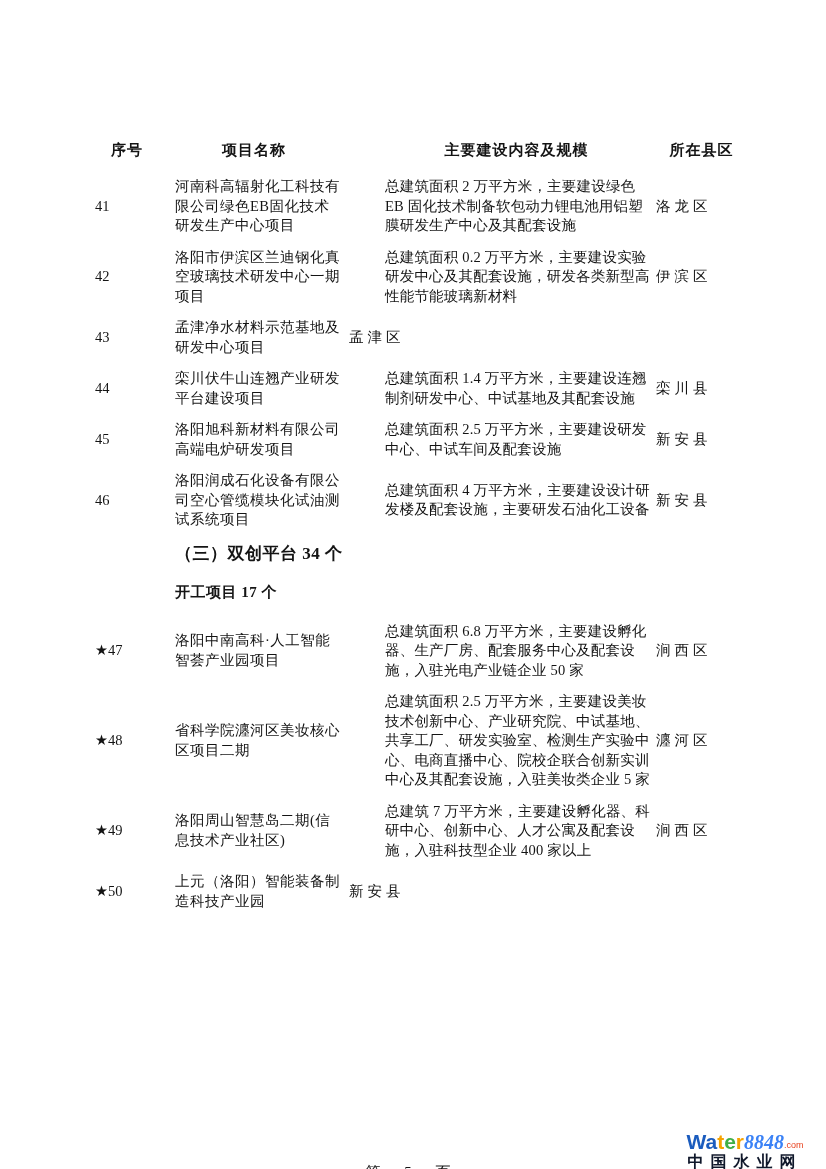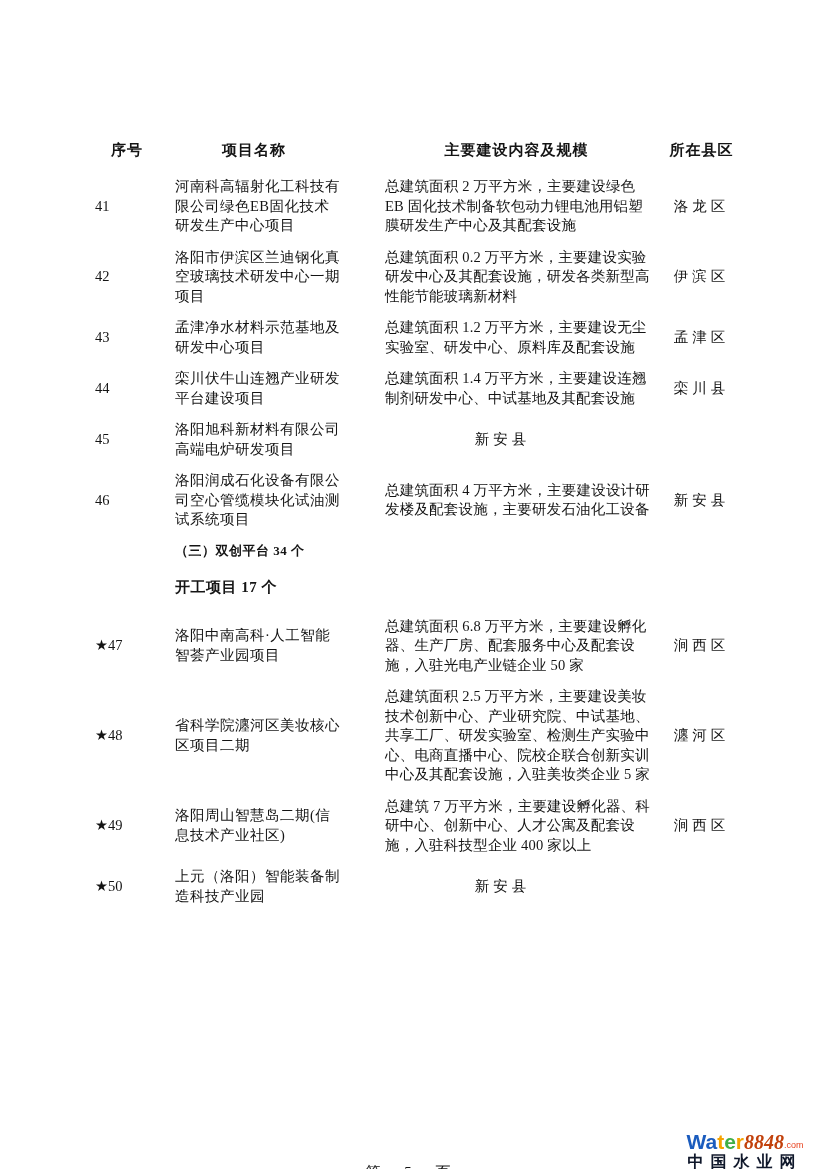--- a/index.html
+++ b/index.html
@@ -32,24 +32,24 @@
     font-weight: bold;
     font-size: 15px;
     margin-bottom: 18px;
     line-height: 18px;
   }
   .thead .hcell { text-align: center; letter-spacing: 1px; }
   .thead .h-content { padding-left: 28px; }
   .c-num { }
   .c-name { padding-left: 16px; padding-right: 8px; letter-spacing: 0.5px; }
   .c-content { padding-left: 36px; letter-spacing: 0.2px; }
-  .c-district { text-align: center; letter-spacing: 4px; }
+  .c-district { letter-spacing: 4px; }
   .section-heading {
     font-weight: bold;
-    font-size: 13px;
+    font-size: 17px;
     letter-spacing: 0.5px;
     margin: 6px 0 18px 80px;
   }
   .sub-heading {
     font-weight: bold;
     font-size: 15px;
     letter-spacing: 0.5px;
     margin: 0 0 20px 80px;
   }
   .footer-page {
@@ -75,21 +75,21 @@
     font-weight: bold;
     white-space: nowrap;
   }
   .lg-blue  { color: #1b5cbe; }
   .lg-orange{ color: #f5a301; }
   .lg-green { color: #3faf47; }
   .lg-num {
     font-family: "Liberation Serif", "DejaVu Serif", serif;
     font-style: italic;
     font-weight: bold;
-    color: #c2410c;
+    color: #3b82f6;
     font-size: 20px;
   }
   .lg-com { color: #e8421e; font-size: 9px; font-weight: normal; vertical-align: 1px; }
   .logo-line2 {
     color: #0f172a;
     font-weight: bold;
     font-size: 16px;
     letter-spacing: 7px;
     margin-top: 1px;
     white-space: nowrap;
@@ -118,34 +118,34 @@
     <div class="trow">
       <span class="c-num">42</span>
       <span class="c-name">洛阳市伊滨区兰迪钢化真空玻璃技术研发中心一期项目</span>
       <span class="c-content">总建筑面积 0.2 万平方米，主要建设实验研发中心及其配套设施，研发各类新型高性能节能玻璃新材料</span>
       <span class="c-district">伊滨区</span>
     </div>
 
     <div class="trow">
       <span class="c-num">43</span>
       <span class="c-name">孟津净水材料示范基地及研发中心项目</span>
-      <span class="c-content">总建筑面积 1.2 万平方米，主要建设无尘实验室、研发中心、原料库及配套设施</span>
       <span class="c-district">孟津区</span>
     </div>
 
     <div class="trow">
       <span class="c-num">44</span>
       <span class="c-name">栾川伏牛山连翘产业研发平台建设项目</span>
       <span class="c-content">总建筑面积 1.4 万平方米，主要建设连翘制剂研发中心、中试基地及其配套设施</span>
       <span class="c-district">栾川县</span>
     </div>
 
     <div class="trow">
       <span class="c-num">45</span>
       <span class="c-name">洛阳旭科新材料有限公司高端电炉研发项目</span>
+      <span class="c-content">总建筑面积 2.5 万平方米，主要建设研发中心、中试车间及配套设施</span>
       <span class="c-district">新安县</span>
     </div>
 
     <div class="trow">
       <span class="c-num">46</span>
       <span class="c-name">洛阳润成石化设备有限公司空心管缆模块化试油测试系统项目</span>
       <span class="c-content">总建筑面积 4 万平方米，主要建设设计研发楼及配套设施，主要研发石油化工设备</span>
       <span class="c-district">新安县</span>
     </div>
 

